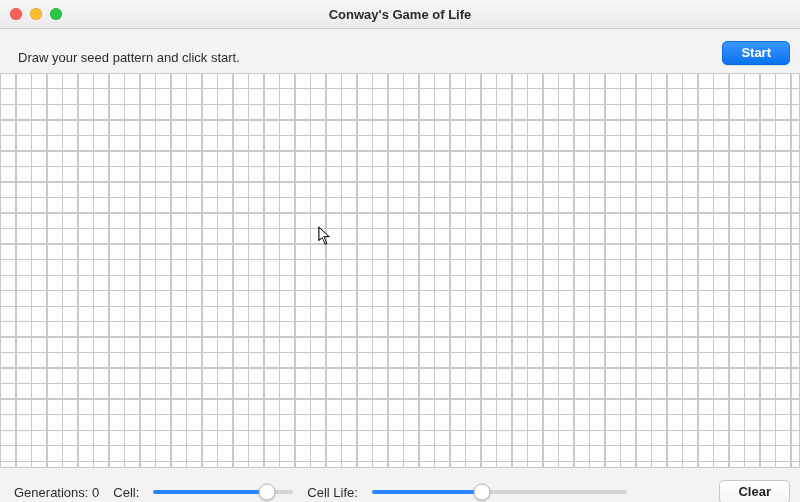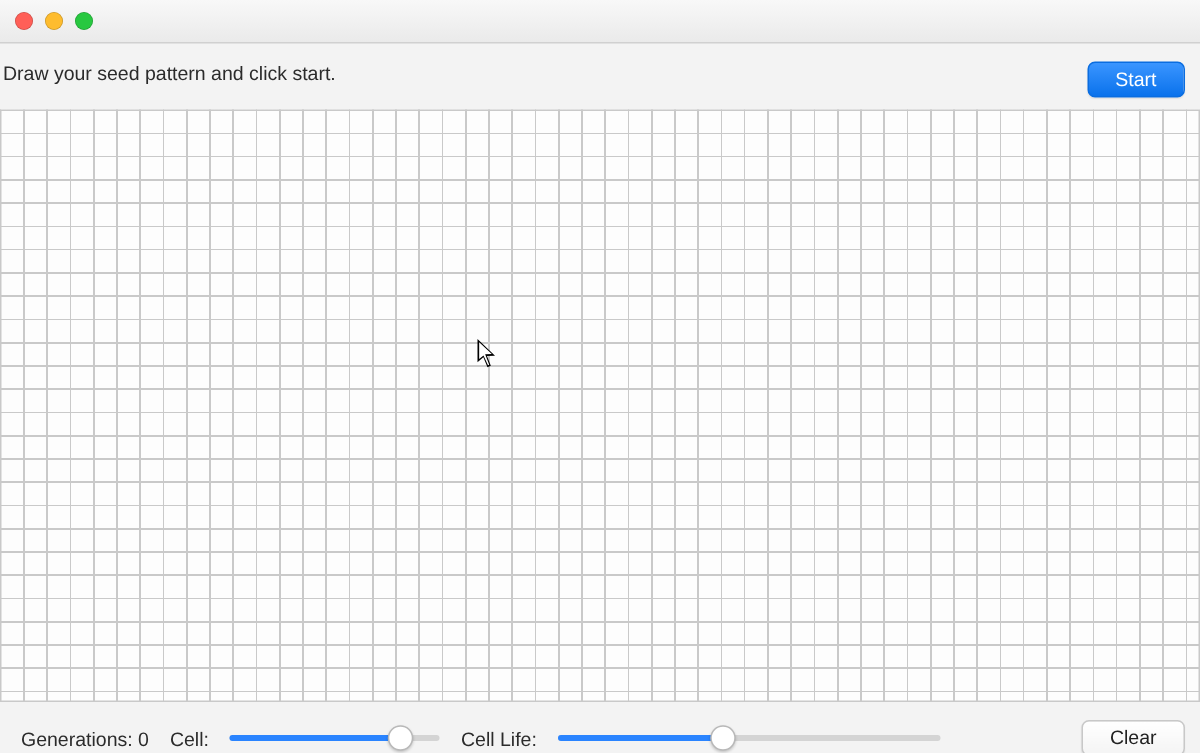--- a/index.html
+++ b/index.html
@@ -52,35 +52,36 @@
     position: absolute;
     left: 0; right: 0;
     text-align: center;
     font-weight: 700;
     font-size: 13px;
     pointer-events: none;
   }
   
   .topbar {
     display: flex;
-    align-items: flex-start;
+    align-items: flex-end;
     justify-content: space-between;
-    padding: 12px 10px 8px 2px;
+    padding: 12px 10px 8px 18px;
   }
   .instr {
     font-size: 13px;
   }
   .btn {
     border-radius: 5px;
     padding: 3px 18px 4px;
     font-size: 13px;
     font-family: inherit;
     cursor: default;
     user-select: none;
     box-shadow: 0 1px 1px rgba(0,0,0,0.08);
+    font-weight: bold;
   }
   .btn.primary {
     color: #fff;
     background: linear-gradient(var(--btn-blue-top), var(--btn-blue-bottom));
     border: 0.5px solid #0a6de0;
   }
   .btn.secondary {
     color: #222;
     background: linear-gradient(#ffffff, #f4f4f4);
     border: 0.5px solid var(--btn-border);
@@ -148,20 +149,21 @@
 </style>
 </head>
 <body>
 
 <div class="titlebar">
   <div class="traffic-lights">
     <div class="tl red"></div>
     <div class="tl yellow"></div>
     <div class="tl green"></div>
   </div>
+  <div class="title">Conway's Game of Life</div>
 </div>
 
 <div class="topbar">
   <div class="instr">Draw your seed pattern and click start.</div>
   <div class="btn primary">Start</div>
 </div>
 
 <div class="grid-wrap">
   <div class="grid">
     <svg class="cursor" style="left:318px; top:153px;" viewBox="0 0 12 18">

